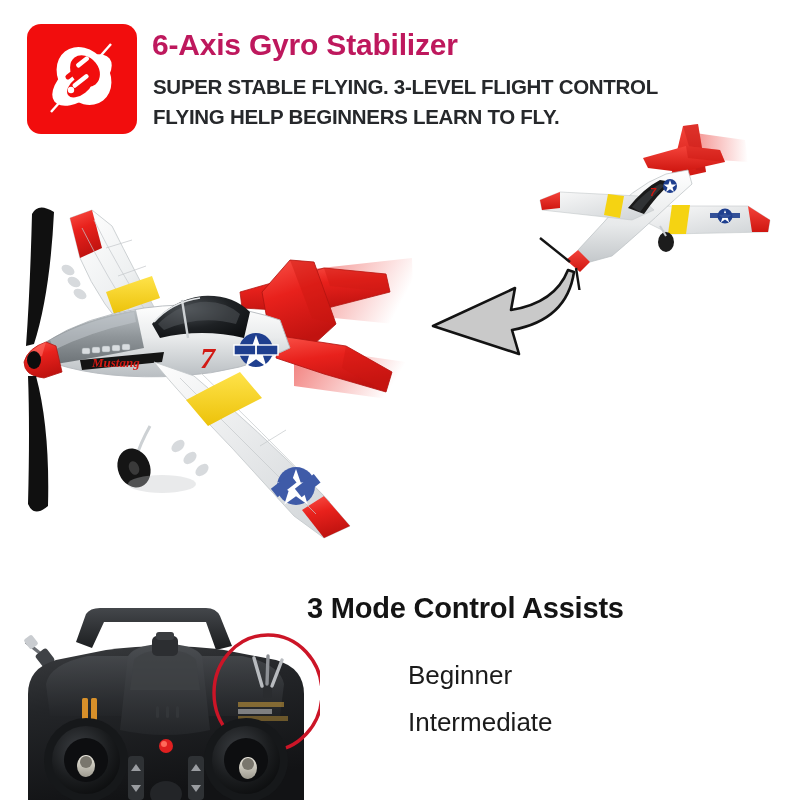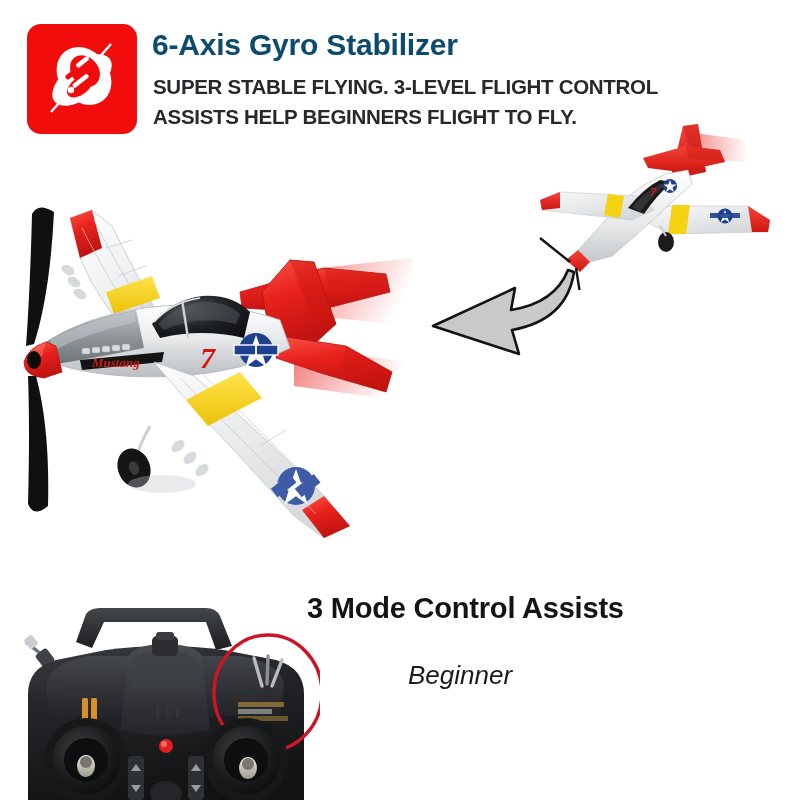--- a/index.html
+++ b/index.html
@@ -24,21 +24,21 @@
     width: 110px; height: 110px;
     background: #f20d0d;
     border-radius: 14px;
   }
   .gyro-badge svg { position: absolute; inset: 0; width: 110px; height: 110px; }
   .head-title {
     position: absolute; left: 152px; top: 28px;
     font-size: 30px; font-weight: 700;
     letter-spacing: -0.2px;
     font-stretch: condensed;
-    color: #0c4a6e;
+    color: #be185d;
     white-space: nowrap;
   }
   .head-sub {
     position: absolute; left: 153px; top: 72px;
     width: 600px;
     font-size: 20.5px; font-weight: 700;
     line-height: 30px;
     letter-spacing: -0.3px;
     color: #26282b;
   }
@@ -48,21 +48,21 @@
   .mode-title {
     position: absolute; left: 307px; top: 592px;
     font-size: 29px; font-weight: 700;
     letter-spacing: -0.2px;
     color: #141414;
     white-space: nowrap;
     text-align: right;
   }
   .mode-list {
     position: absolute; left: 408px; top: 652px;
-    font-size: 26px; font-style: italic; font-weight: 400;
+    font-size: 26px; font-weight: 400;
     line-height: 47px;
     color: #1b1b1b;
   }
   .mode-list div { white-space: nowrap; }
 
   
   .plane-main { position: absolute; left: -6px; top: 196px; width: 420px; height: 380px; }
   .plane-small { position: absolute; left: 520px; top: 110px; width: 270px; height: 180px; }
   .arrow-svg { position: absolute; left: 415px; top: 258px; width: 180px; height: 105px; }
   .tx-svg { position: absolute; left: 10px; top: 598px; width: 310px; height: 202px; }
@@ -93,21 +93,21 @@
           <rect x="44" y="55" width="19" height="4.6" rx="2" transform="rotate(-38 53 57)"></rect>
           <circle cx="44" cy="66" r="3.2"></circle>
         </g>
       </svg>
     </div>
 
     <div class="head-title">6-Axis Gyro Stabilizer</div>
 
     <div class="head-sub">
       <div>SUPER STABLE FLYING. 3-LEVEL FLIGHT CONTROL</div>
-      <div>ASSISTS HELP BEGINNERS FLIGHT TO FLY.</div>
+      <div>FLYING HELP BEGINNERS LEARN TO FLY.</div>
     </div>
   </div>
 
   <svg class="plane-small" viewBox="0 0 270 180" xmlns="http://www.w3.org/2000/svg">
     <defs>
       <linearGradient id="sFus" x1="0" y1="0" x2="0" y2="1">
         <stop offset="0" stop-color="#ffffff"></stop>
           <stop offset="0.6" stop-color="#e7e9ea"></stop>
         <stop offset="1" stop-color="#c4c8cb"></stop>
       </linearGradient>
@@ -295,20 +295,21 @@
     <path d="M52 146 Q34 152 30 166 Q30 180 50 182 L68 176 L62 150 Z" fill="url(#mRed)" stroke="#b21511" stroke-width="0.8"></path>
     <path d="M52 146 Q36 152 32 164 L48 160 Z" fill="#ff7a70" opacity="0.5"></path>
     <path d="M40 148 Q56 98 60 16 Q44 6 38 18 Q36 96 32 150 Z" fill="#101010"></path>
     <path d="M42 180 Q56 232 54 310 Q40 322 34 308 Q36 232 34 180 Z" fill="#101010"></path>
     <ellipse cx="40" cy="164" rx="7" ry="9" fill="#0c0c0c"></ellipse>
   </svg>
 
   <div class="mode-title">3 Mode Control Assists</div>
   <div class="mode-list">
     <div>Beginner</div>
+    <div>Intermediate</div>
   </div>
 
   <svg class="tx-svg" viewBox="0 0 310 202" xmlns="http://www.w3.org/2000/svg">
     <defs>
       <linearGradient id="txBody" x1="0" y1="0" x2="0.3" y2="1">
         <stop offset="0" stop-color="#3a3c3f"></stop>
           <stop offset="0.4" stop-color="#232528"></stop>
         <stop offset="1" stop-color="#121315"></stop>
       </linearGradient>
       <linearGradient id="txTop" x1="0" y1="0" x2="0" y2="1">

